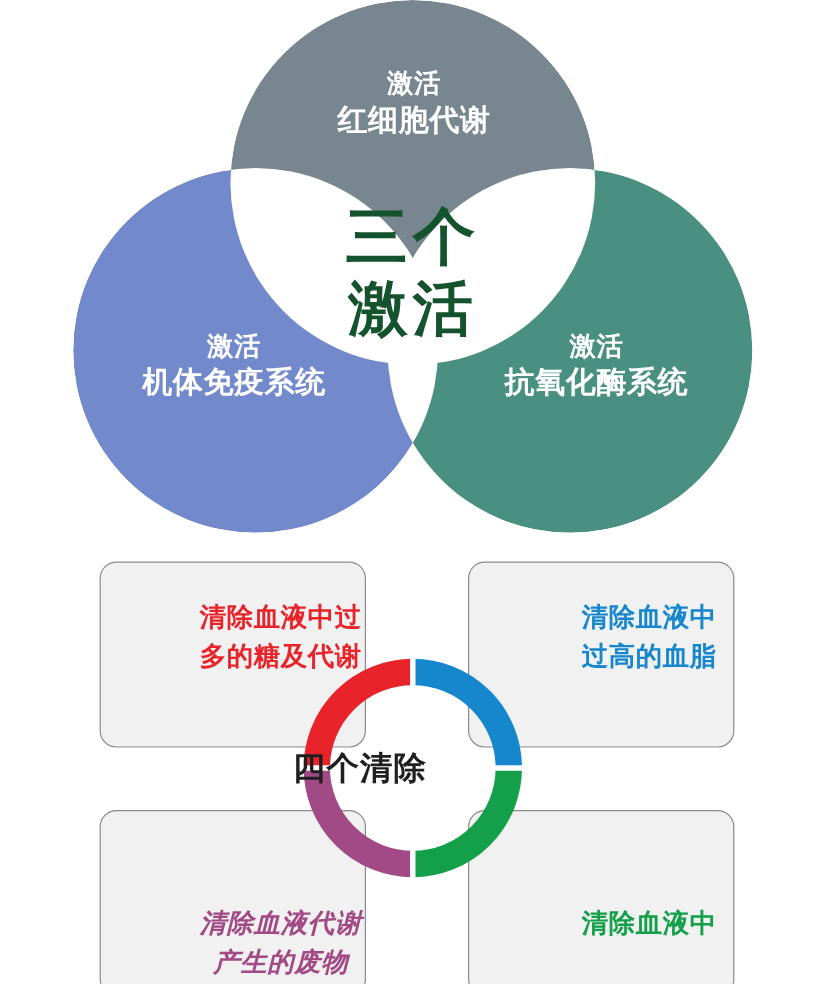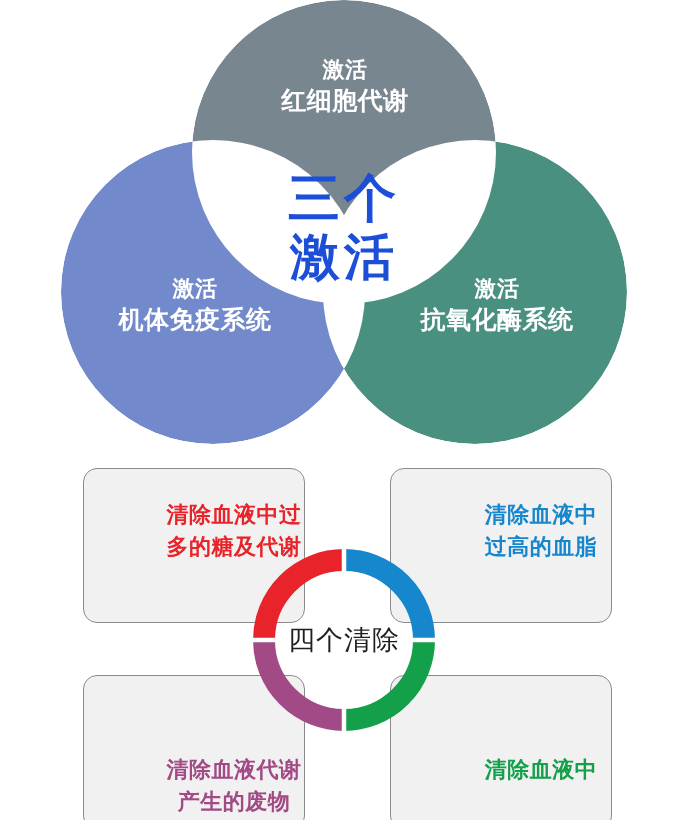--- a/index.html
+++ b/index.html
@@ -108,38 +108,38 @@
   }
   .info-box-text .tl { display: block; white-space: nowrap; }
 
   #box-tl { left: 83px;  top: 18px;  width: 222px; height: 155px; }
   #box-tr { left: 390px; top: 18px;  width: 222px; height: 155px; }
   #box-bl { left: 83px;  top: 225px; width: 222px; height: 155px; }
   #box-br { left: 390px; top: 225px; width: 222px; height: 155px; }
 
   #box-tl .info-box-text { top: 30px; }
   #box-tr .info-box-text { top: 30px; }
-  #box-bl .info-box-text { top: 78px; }
+  #box-bl .info-box-text { top: 78px; font-style: italic; }
   #box-br .info-box-text { top: 78px; }
 
   #donut-wrap {
     position: absolute;
     left: 244px;
     top: 90px;
     width: 200px;
     height: 200px;
   }
   #donut-center-label {
     position: absolute;
     left: 0;
     top: 82px;
     width: 200px;
-    text-align: center;
+    text-align: left;
     font-size: 27px;
-    font-weight: normal;
+    font-weight: bold;
     color: #1f1f1f;
     letter-spacing: 1px;
   }
 </style>
 </head>
 <body>
 
 <div id="page" style="background: rgb(255, 255, 255);">
 
   <div id="venn-section">
@@ -182,21 +182,21 @@
     <div class="venn-label" id="venn-label-left">
       <span class="l1">激活</span>
       <span class="l2">机体免疫系统</span>
     </div>
 
     <div class="venn-label" id="venn-label-right">
       <span class="l1">激活</span>
       <span class="l2">抗氧化酶系统</span>
     </div>
 
-    <div id="venn-center-label" style="color: #1d4ed8;">
+    <div id="venn-center-label" style="color: #14532d;">
       <span class="c1">三个</span>
       <span class="c2">激活</span>
     </div>
   </div>
 
   <div id="lower-section">
 
     <div class="info-box" id="box-tl" style="background: rgb(241, 241, 241); border-color: rgb(139, 139, 139);">
       <div class="info-box-text" style="color: rgb(232, 35, 42);">
         <span class="tl">清除血液中过</span>

